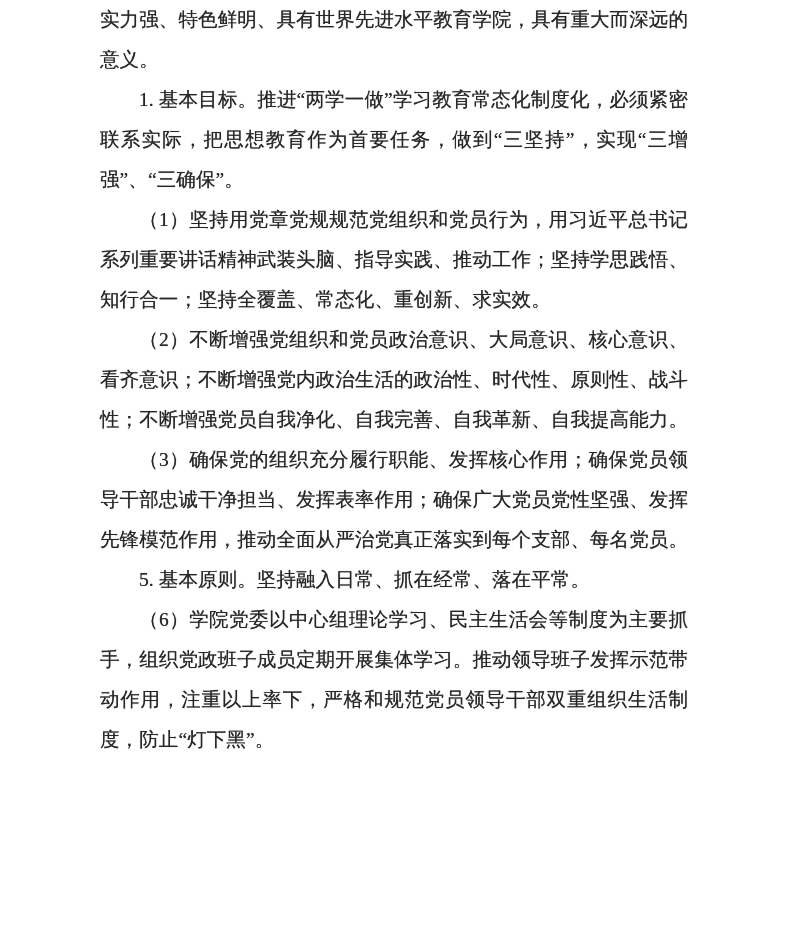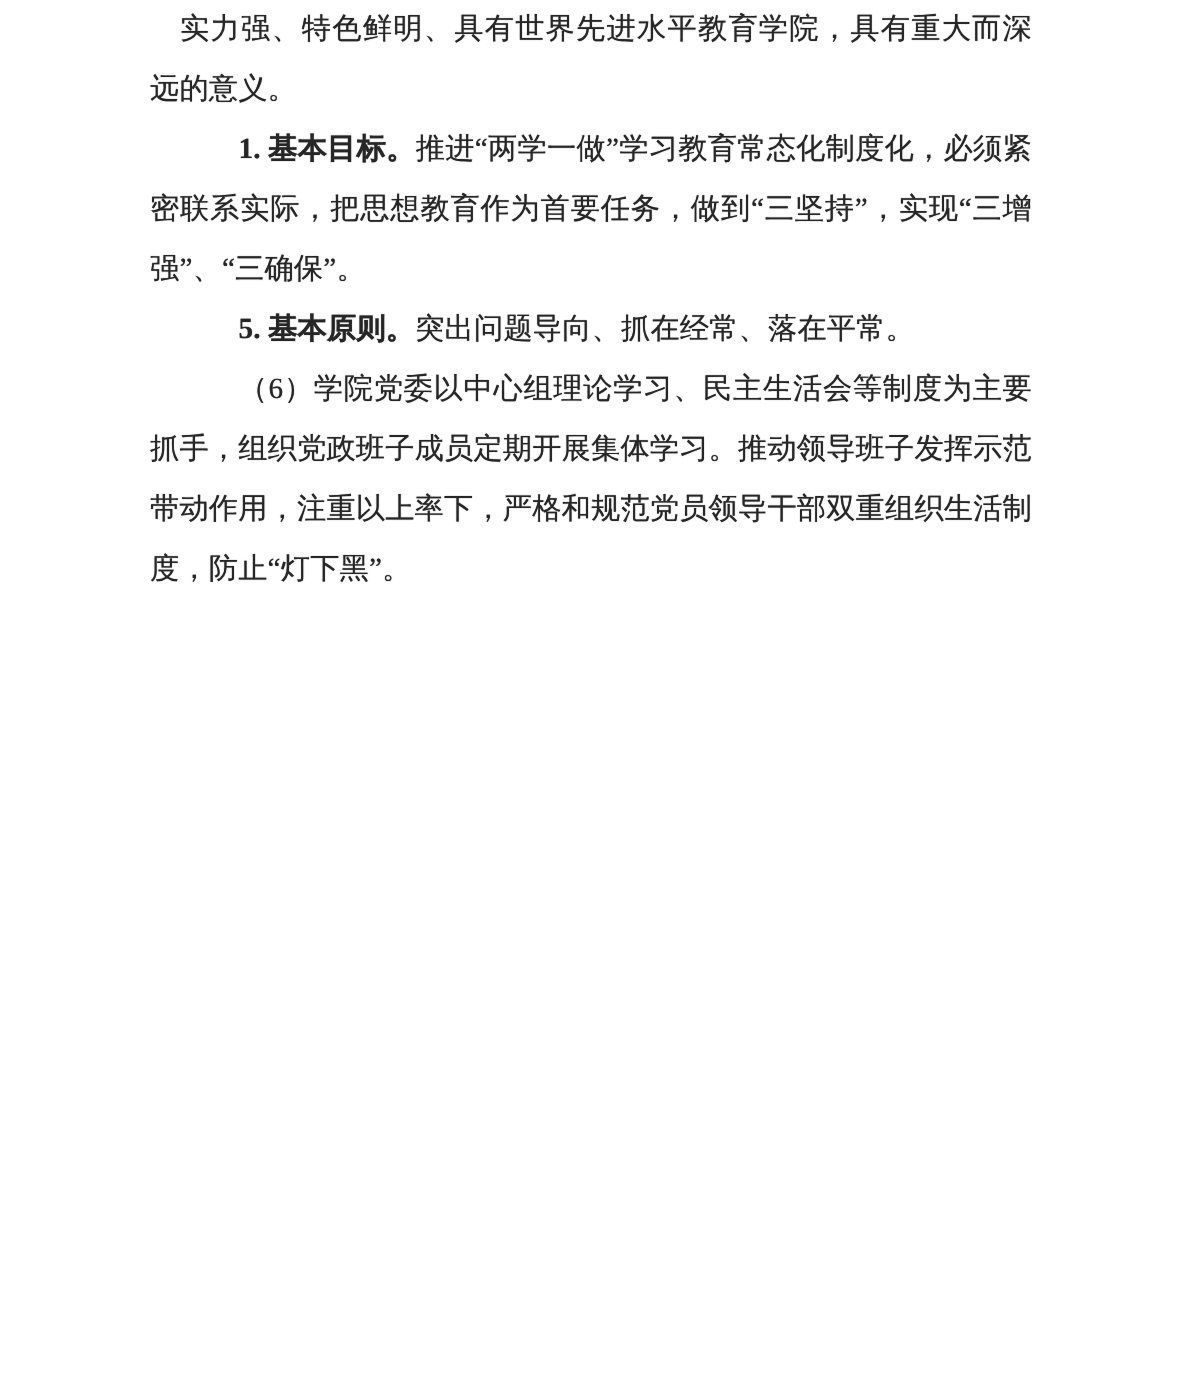--- a/index.html
+++ b/index.html
@@ -30,36 +30,38 @@
   }
   .para {
     margin: 0;
     padding: 0;
     text-indent: 2em;
   }
   .para.no-indent {
     text-indent: 0;
   }
   .para .lead {
-    font-weight: bold;
-    margin-left: 20px;
+    font-weight: normal;
   }
 </style>
 </head>
 <body>
 
 <div class="page">
   <div class="content">
 
     <p class="para no-indent"><span class="lead"></span><span>实力强、特色鲜明、具有世界先进水平教育学院，具有重大而深远的意义。</span></p>
 
     <p class="para"><span class="lead">1. 基本目标。</span><span>推进“两学一做”学习教育常态化制度化，必须紧密联系实际，把思想教育作为首要任务，做到“三坚持”，实现“三增强”、“三确保”。</span></p>
 
+    <p class="para"><span class="lead"></span><span>（1）坚持用党章党规规范党组织和党员行为，用习近平总书记系列重要讲话精神武装头脑、指导实践、推动工作；坚持学思践悟、知行合一；坚持全覆盖、常态化、重创新、求实效。</span></p>
 
+    <p class="para"><span class="lead"></span><span>（2）不断增强党组织和党员政治意识、大局意识、核心意识、看齐意识；不断增强党内政治生活的政治性、时代性、原则性、战斗性；不断增强党员自我净化、自我完善、自我革新、自我提高能力。</span></p>
 
+    <p class="para"><span class="lead"></span><span>（3）确保党的组织充分履行职能、发挥核心作用；确保党员领导干部忠诚干净担当、发挥表率作用；确保广大党员党性坚强、发挥先锋模范作用，推动全面从严治党真正落实到每个支部、每名党员。</span></p>
 
-    <p class="para"><span class="lead">5. 基本原则。</span><span>突出问题导向、抓在经常、落在平常。</span></p>
+    <p class="para"><span class="lead">5. 基本原则。</span><span>坚持融入日常、抓在经常、落在平常。</span></p>
 
     <p class="para"><span class="lead"></span><span>（6）学院党委以中心组理论学习、民主生活会等制度为主要抓手，组织党政班子成员定期开展集体学习。推动领导班子发挥示范带动作用，注重以上率下，严格和规范党员领导干部双重组织生活制度，防止“灯下黑”。</span></p>
 
 
   </div>
 </div>
 
 </body></html>

